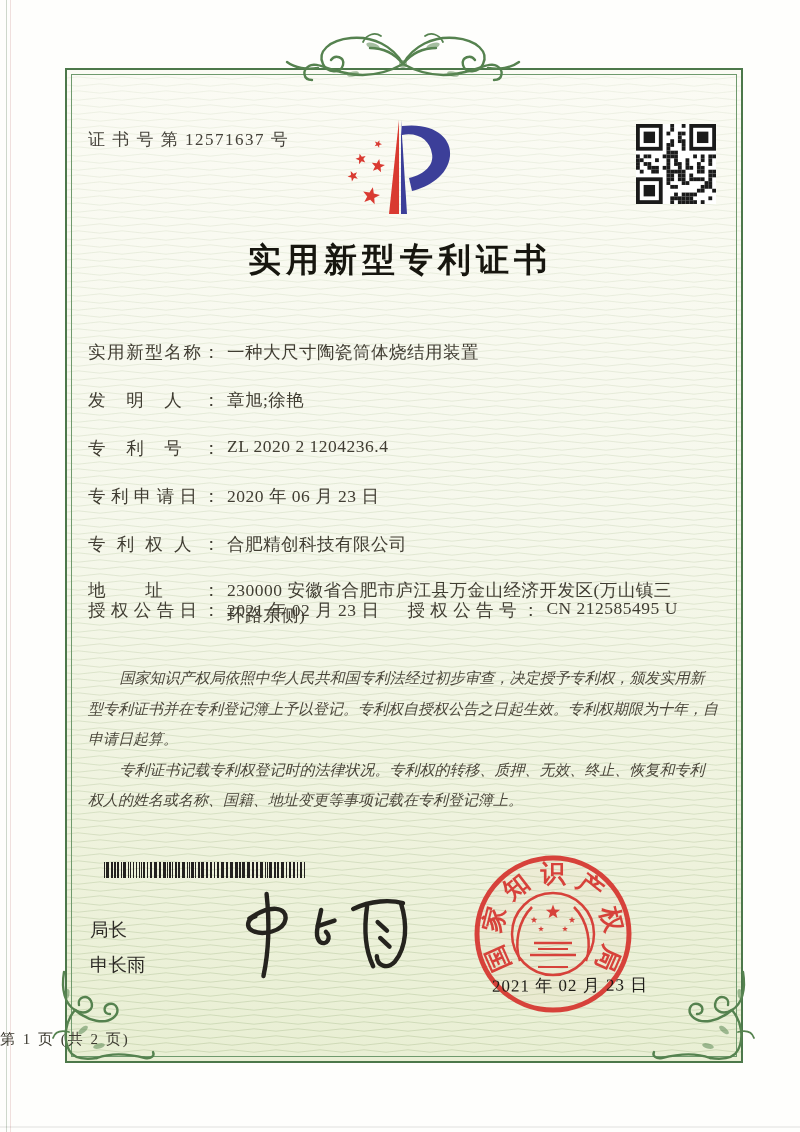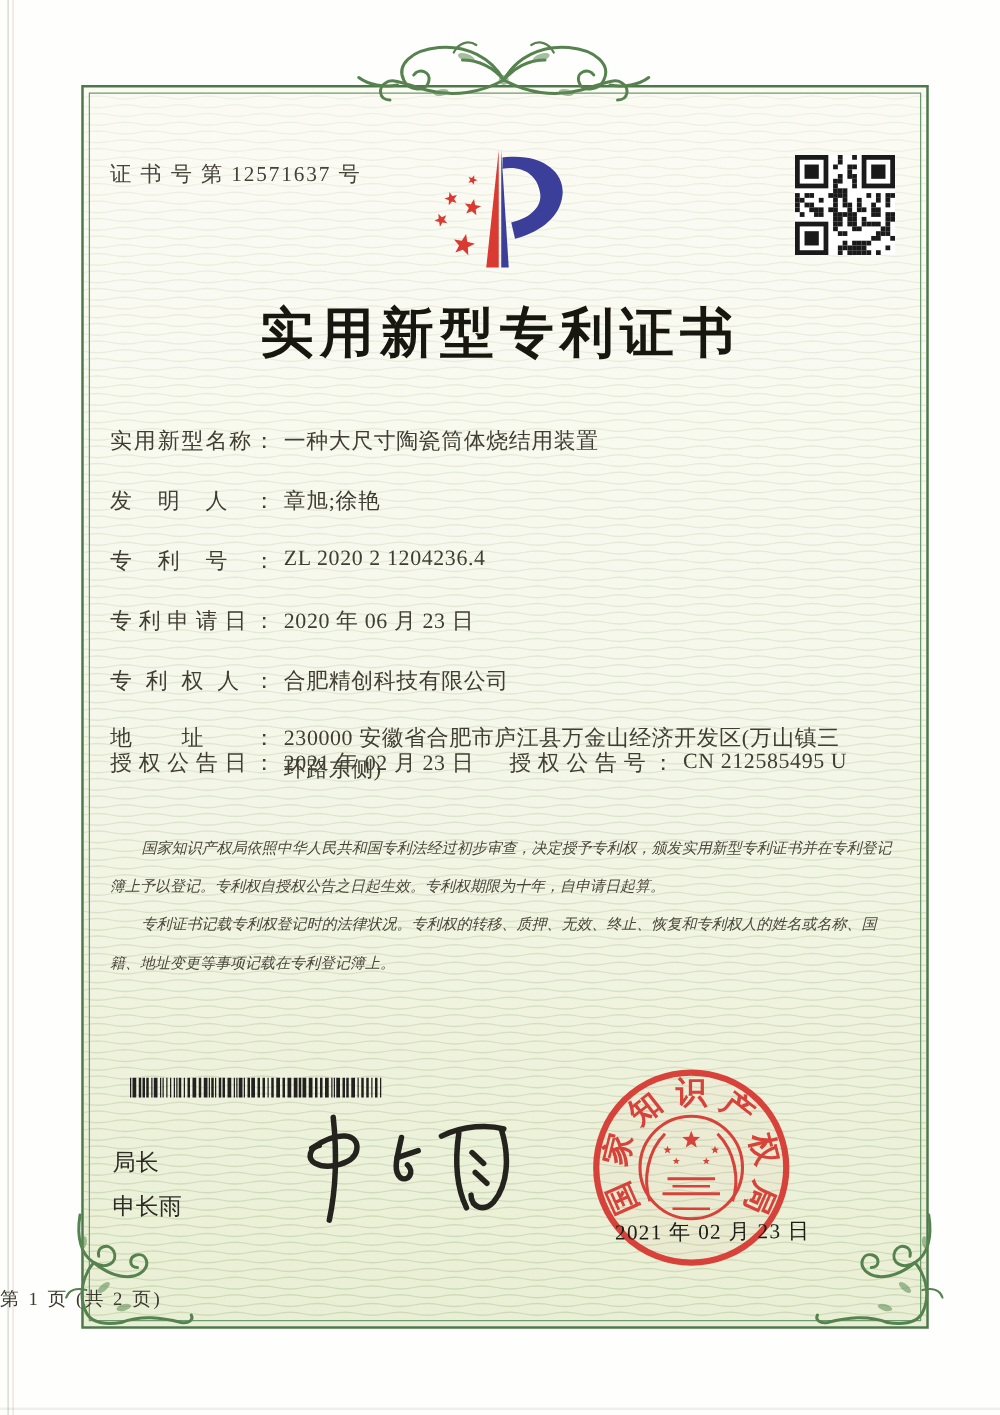--- a/index.html
+++ b/index.html
@@ -24,33 +24,33 @@
   .ornament{position:absolute;z-index:5;}
 
   .content{position:absolute;left:0;top:0;width:800px;height:1132px;z-index:3;}
 
   .cert-no{position:absolute;left:88px;top:128px;font-size:17px;letter-spacing:1.5px;color:#45423a;}
 
   .logo{position:absolute;left:328px;top:112px;}
   .qr{position:absolute;left:636px;top:124px;}
 
   .title{position:absolute;left:0;top:238px;width:800px;text-align:center;
-        font-size:43px;font-weight:700;letter-spacing:5px;color:#17160f;}
+        font-size:33px;font-weight:700;letter-spacing:5px;color:#17160f;}
 
   .fields{position:absolute;left:88px;top:0;width:640px;}
   .field-row{position:absolute;left:0;white-space:nowrap;font-size:17.5px;color:#403d32;}
   .field-label{display:inline-block;width:132px;text-align:justify;text-align-last:justify;
         vertical-align:top;letter-spacing:0;}
   .field-value{display:inline-block;margin-left:7px;letter-spacing:.5px;vertical-align:top;}
   .field-row.wrap{white-space:normal;width:620px;}
   .field-row.wrap .field-value{width:460px;line-height:24.5px;}
   .pair2{margin-left:28px;}
 
   .paragraphs{position:absolute;left:88px;top:663px;width:630px;
-        font-size:12px;line-height:30.6px;color:#4a463a;font-style:italic;}
+        font-size:15px;line-height:30.6px;color:#4a463a;font-style:italic;}
   .paragraphs p{margin:0;text-indent:2.1em;}
 
   .barcode{position:absolute;left:104px;top:862px;}
 
   .issuer{position:absolute;left:90px;top:912px;font-family:"Liberation Sans","DejaVu Sans",sans-serif;
         font-size:18.5px;color:#2d2b26;line-height:35px;}
 
   .signature{position:absolute;left:222px;top:886px;transform:rotate(-2deg);}
 
   .seal{position:absolute;left:468px;top:849px;mix-blend-mode:multiply;opacity:.93;}

